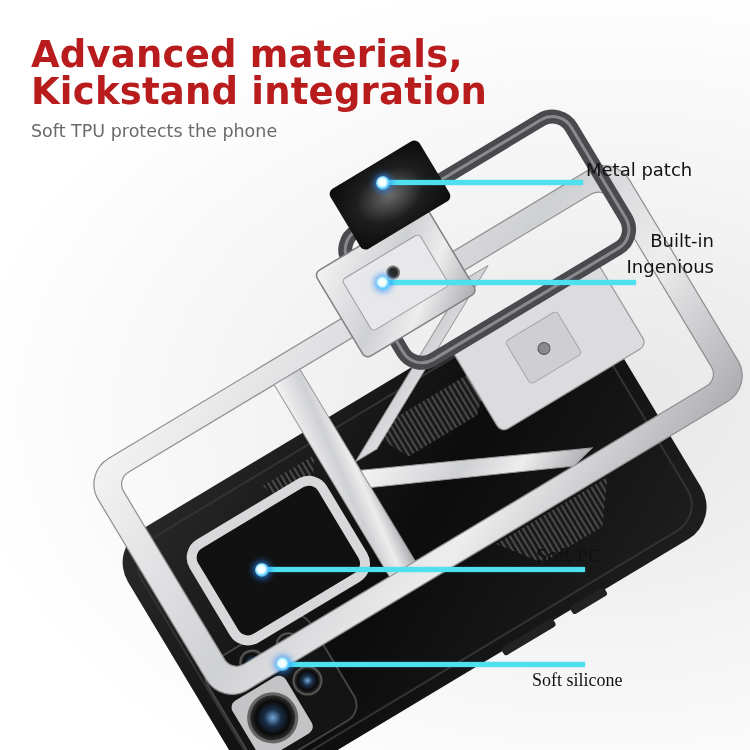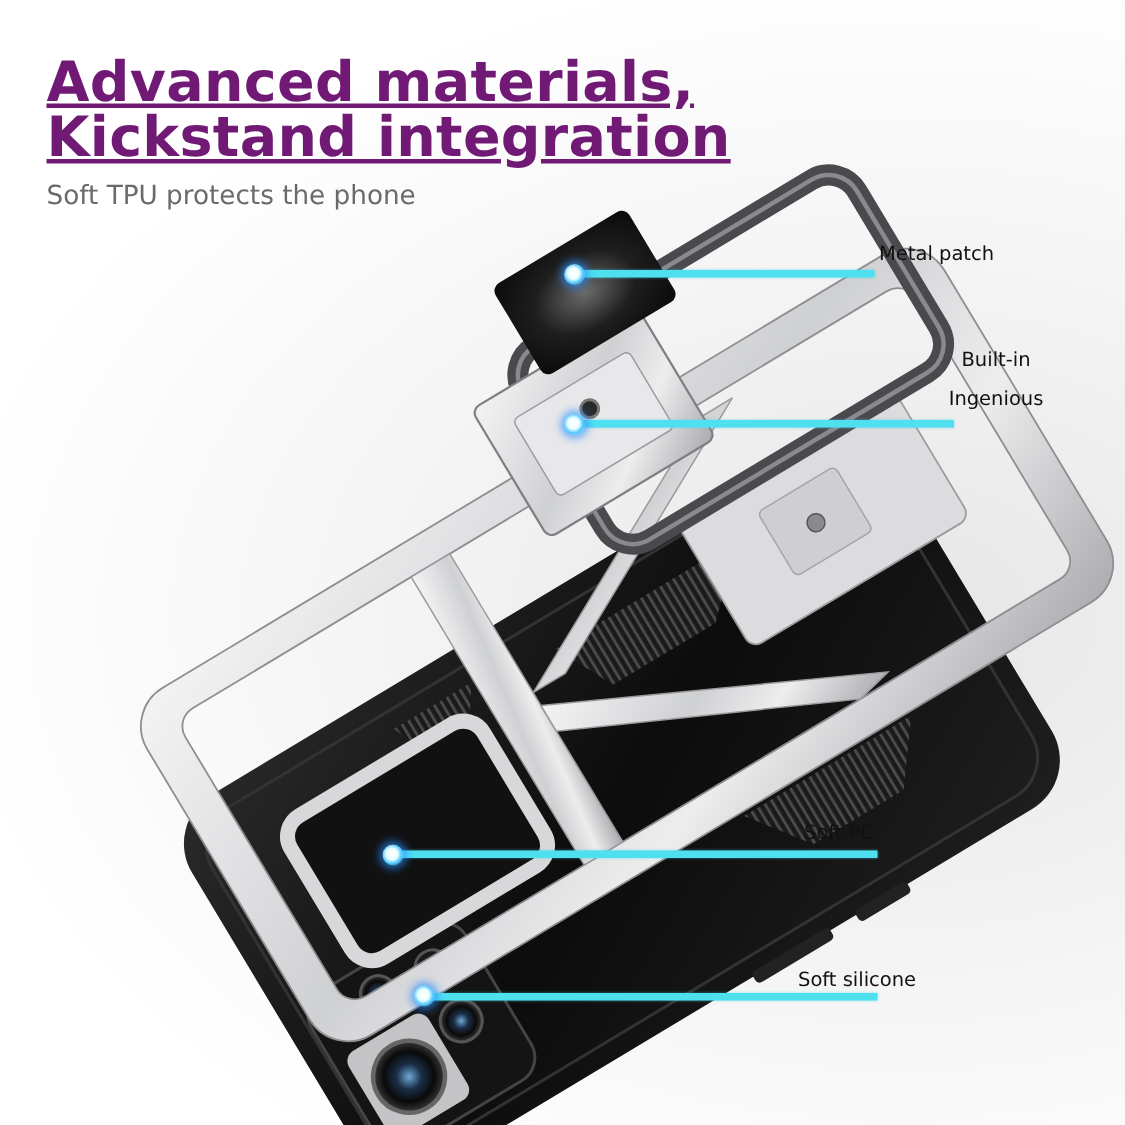--- a/index.html
+++ b/index.html
@@ -6,32 +6,32 @@
     html, body { width: 750px; height: 750px; overflow: hidden; }
     body {
       position: relative;
       background: radial-gradient(ellipse at 80% 55%, #e6e6e6 0%, #f4f4f4 40%, #ffffff 75%);
       font-family: "DejaVu Sans", "Liberation Sans", sans-serif;
     }
     .headline {
       position: absolute; left: 31px; top: 36px;
       font-family: "DejaVu Sans", sans-serif;
       font-weight: bold; font-size: 37px; line-height: 37px;
-      color: #701a75; letter-spacing: 0.2px; text-decoration: underline;
+      color: #b91c1c; letter-spacing: 0.2px;
     }
     .headline span { display: block; }
     .subline {
       position: absolute; left: 31px; top: 118px;
       font-family: "DejaVu Sans", sans-serif;
       font-size: 17.5px; line-height: 26px; color: #6a6a6a; font-weight: normal;
     }
     .subline span { display: block; }
     .label {
       position: absolute; font-family: "DejaVu Sans", sans-serif;
-      font-size: 13px; color: #111; line-height: 26px; text-align: center;
+      font-size: 18px; color: #111; line-height: 26px; text-align: center;
     }
     .label span { display: block; }
     .callout-line {
       position: absolute; height: 5px; background: #4fe0f0;
       box-shadow: 0 0 2px rgba(60,210,235,0.6);
     }
     .callout-dot {
       position: absolute; width: 14px; height: 14px; border-radius: 50%;
       background: radial-gradient(circle at 45% 45%, #ffffff 0%, #eaffff 35%, #4fc4ff 60%, rgba(30,120,255,0.0) 100%);
       box-shadow: 0 0 6px 2px rgba(40,140,255,0.75);
@@ -133,28 +133,28 @@
 </svg>
 
 <div class="callout-line" style="left:383px; top:180px; width:200px;"></div>
 <div class="callout-dot" style="left:383px; top:183px;"></div>
 <div class="label" style="left:586px; top:157px;">
   <span>Metal patch</span>
 </div>
 
 <div class="callout-line" style="left:383px; top:280px; width:253px;"></div>
 <div class="callout-dot" style="left:383px; top:283px;"></div>
-<div class="label" style="left:614px; top:228px; width:100px;">
+<div class="label" style="left:614px; top:228px; width:100px;text-align:right;">
   <span>Built-in</span>
   <span>Ingenious</span>
 </div>
 
 <div class="callout-line" style="left:262px; top:567px; width:323px;"></div>
 <div class="callout-dot" style="left:262px; top:570px;"></div>
 <div class="label" style="left:536px; top:543px;">
   <span>Soft PC</span>
 </div>
 
 <div class="callout-line" style="left:283px; top:662px; width:302px;"></div>
 <div class="callout-dot" style="left:283px; top:664px;"></div>
-<div class="label" style="left:532px; top:641px;">
+<div class="label" style="left:532px; top:667px;font-family:Liberation Serif, serif;">
   <span>Soft silicone</span>
 </div>
 
 </body></html>

